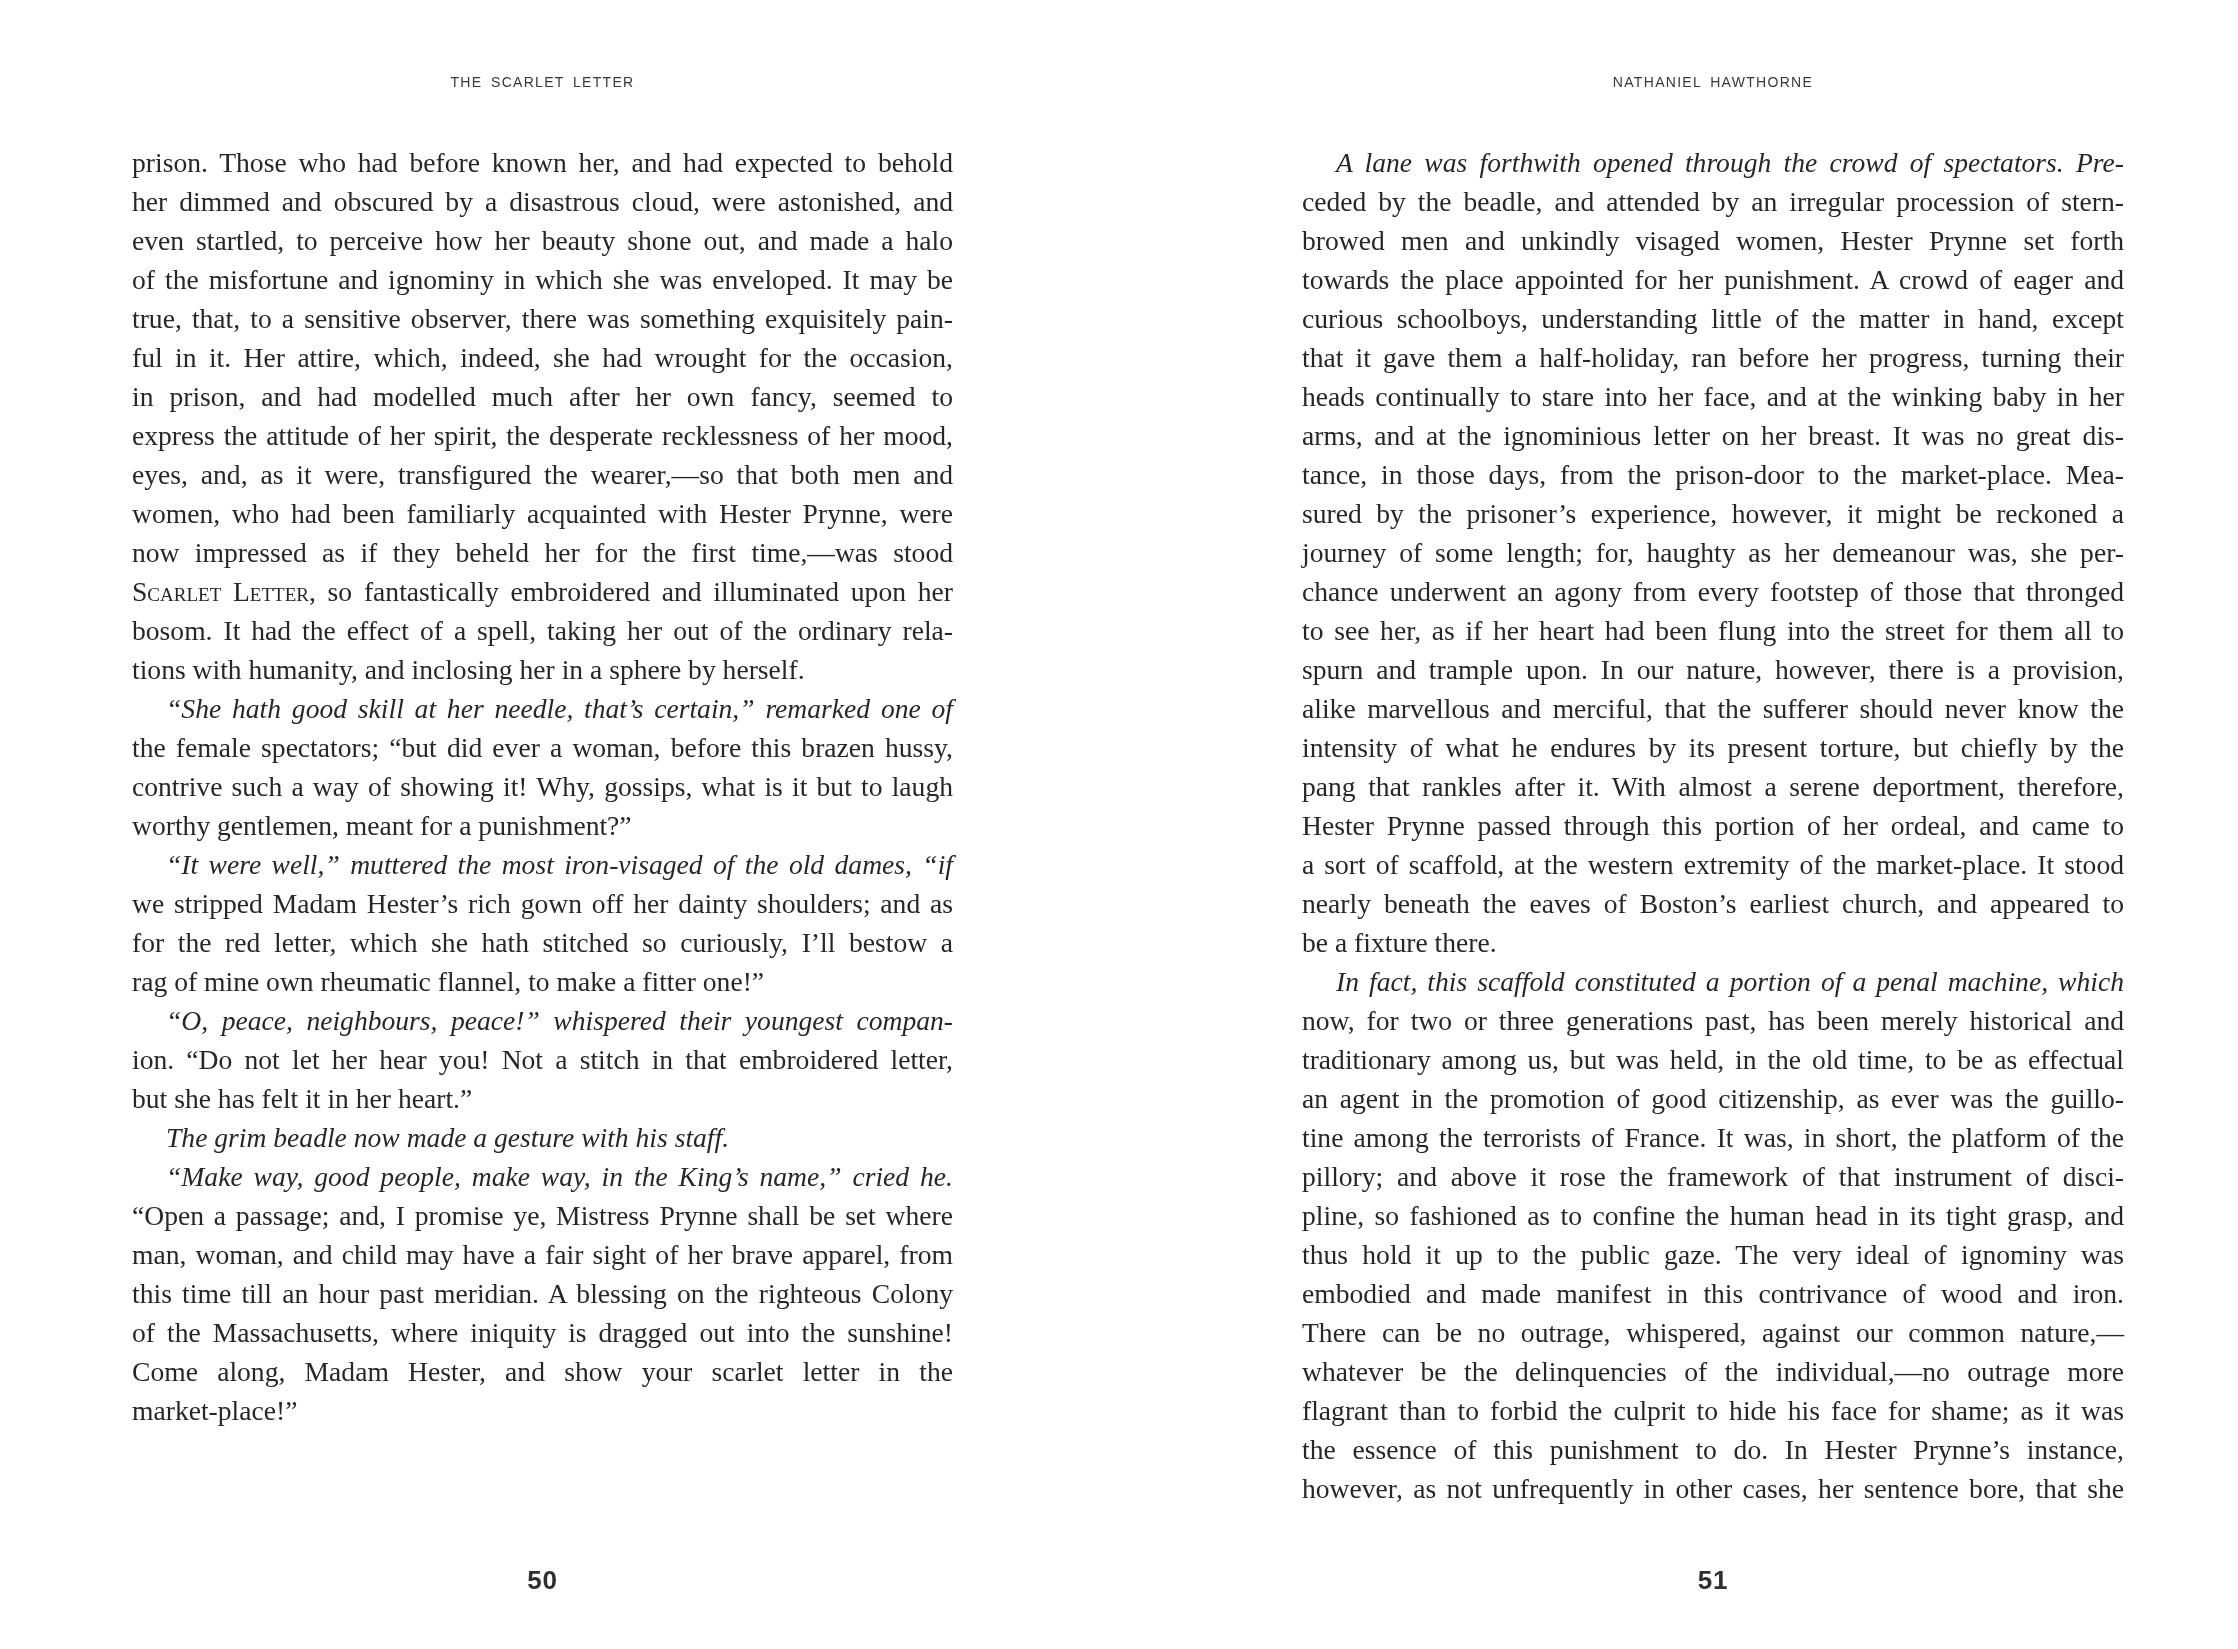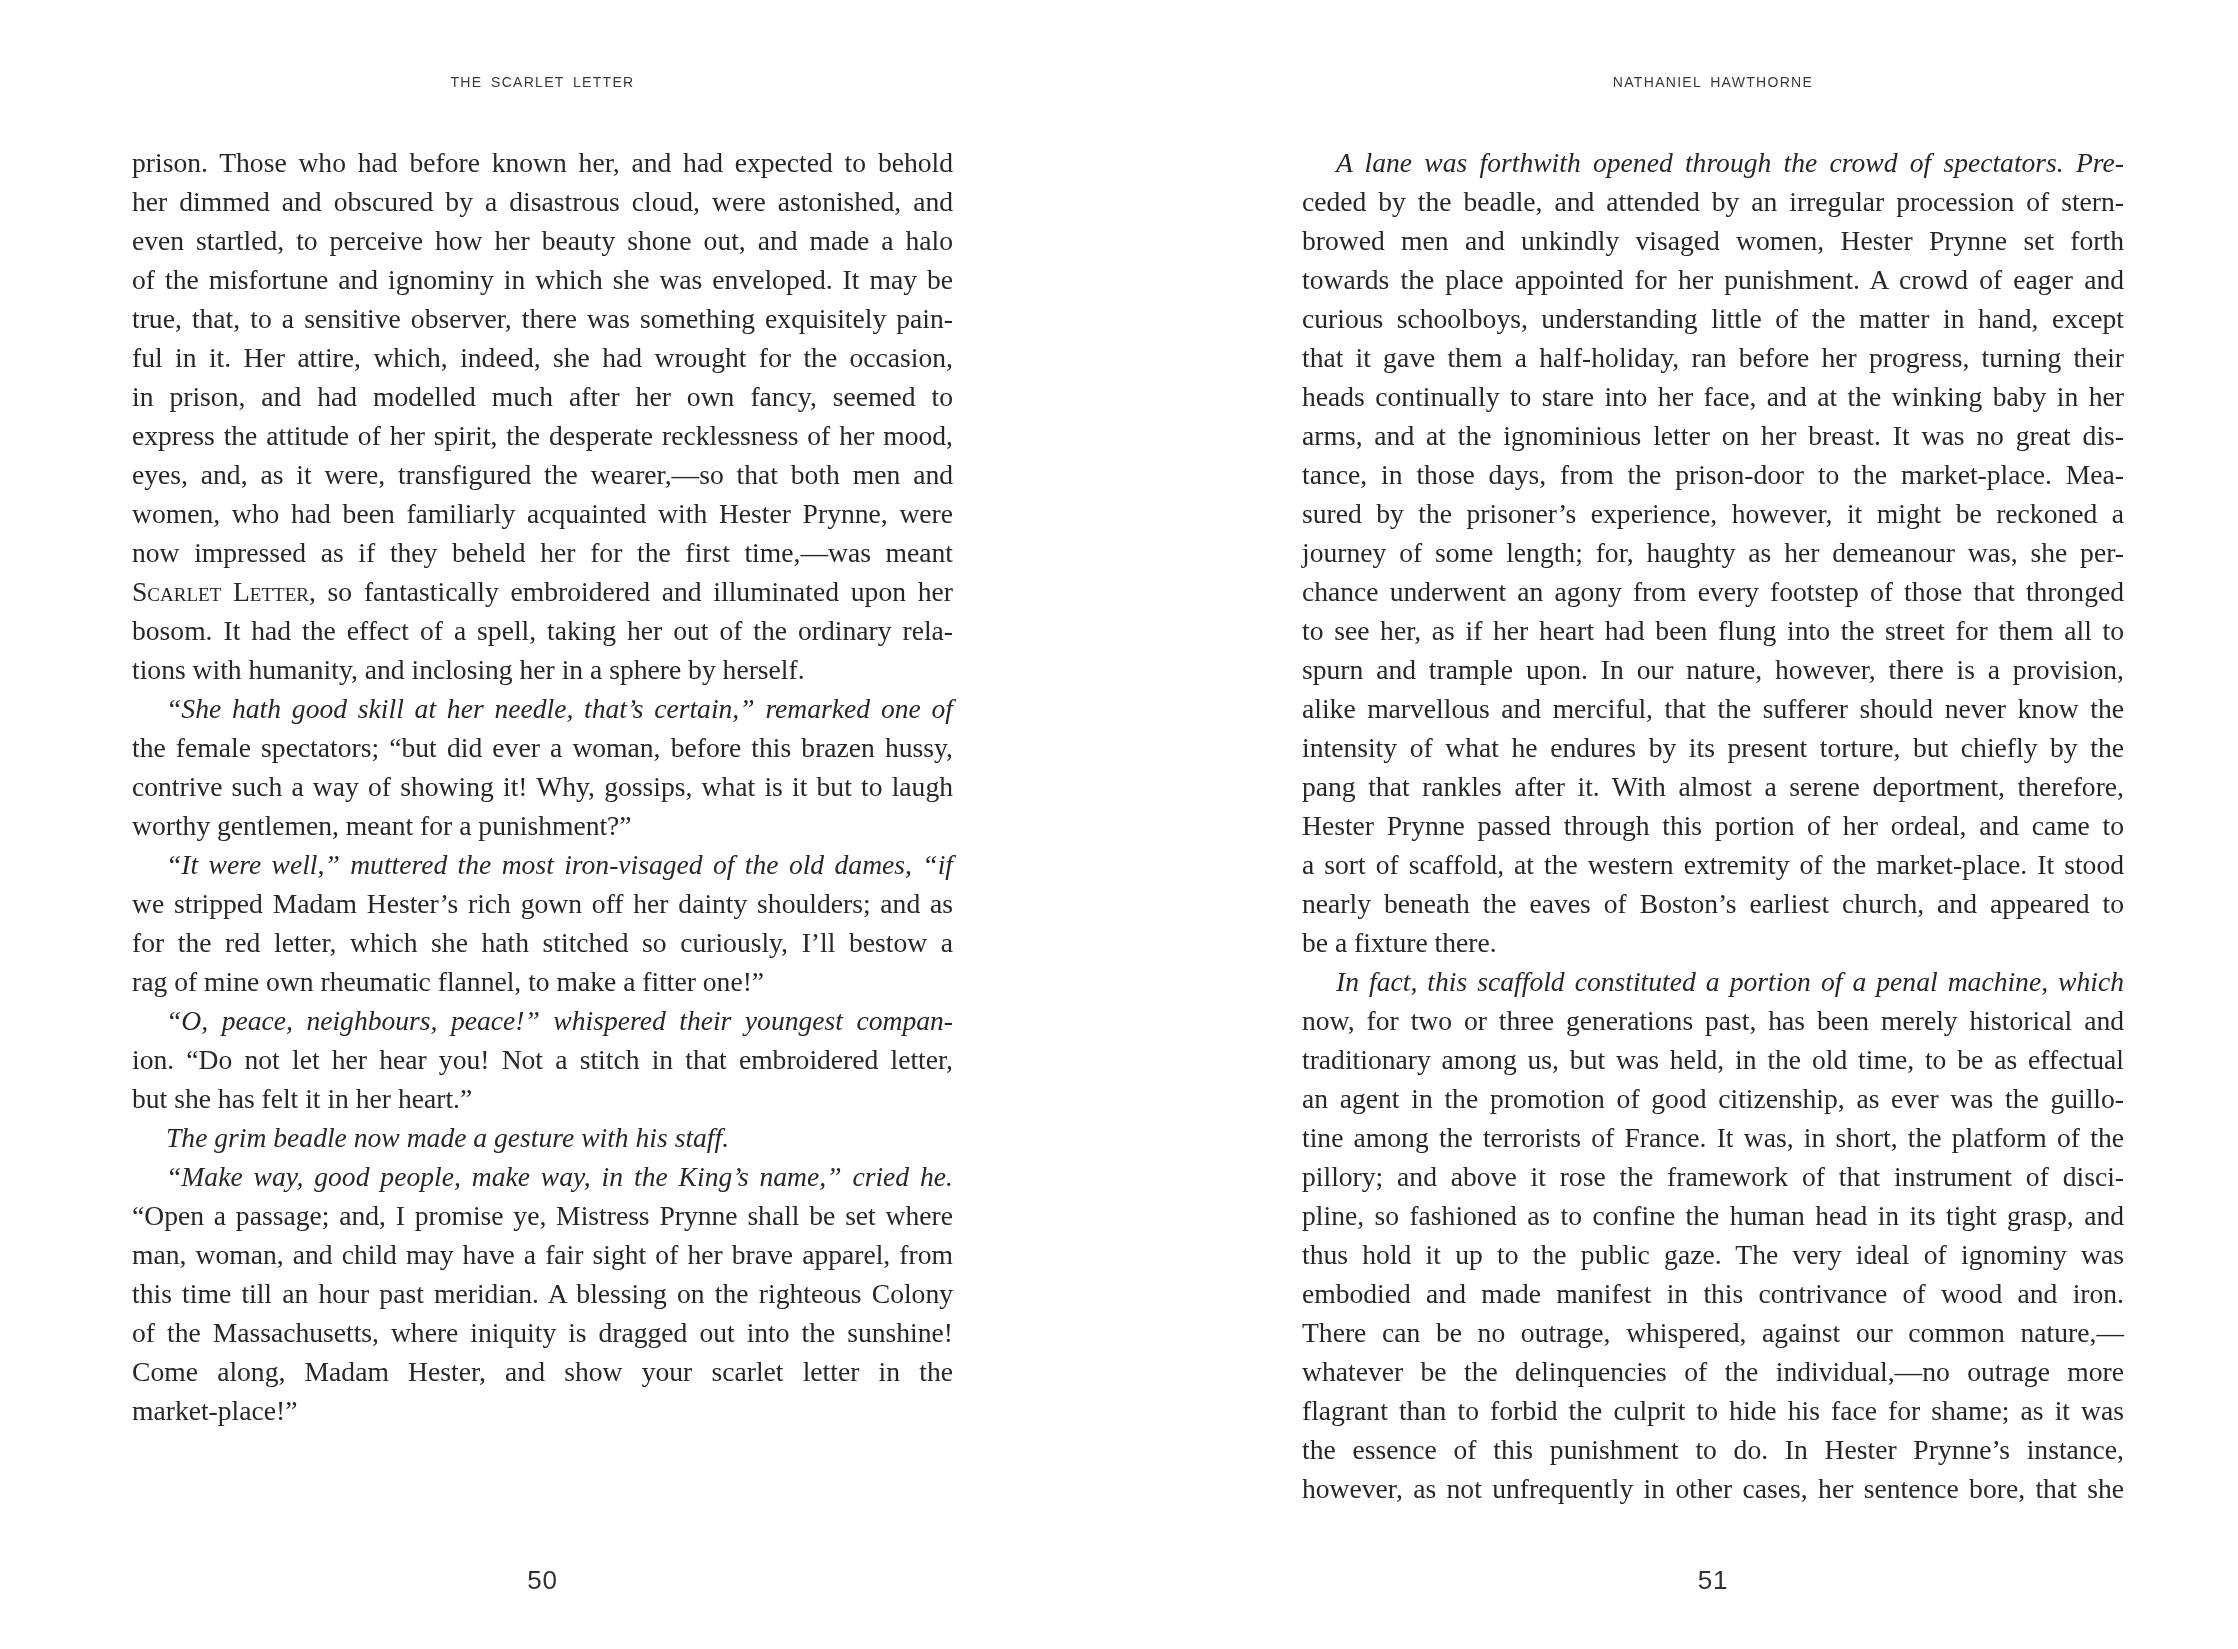--- a/index.html
+++ b/index.html
@@ -59,21 +59,21 @@
   .sc { font-variant: small-caps; }
 
   .folio {
     position: absolute;
     top: 1565px;
     left: 0;
     width: 100%;
     text-align: center;
     font-family: "Liberation Sans", sans-serif;
     font-size: 26px;
-    font-weight: 400;
+    font-weight: 700;
     letter-spacing: 0.9px;
     color: #2f2f2f;
   }
 </style>
 </head>
 <body>
 
 <div class="spread">
 
   <section class="page page-left">
@@ -82,21 +82,21 @@
         <div class="line">prison. Those who had before known her, and had expected to behold</div>
         <div class="line">her dimmed and obscured by a disastrous cloud, were astonished, and</div>
         <div class="line">even startled, to perceive how her beauty shone out, and made a halo</div>
         <div class="line">of the misfortune and ignominy in which she was enveloped. It may be</div>
         <div class="line">true, that, to a sensitive observer, there was something exquisitely pain-</div>
         <div class="line">ful in it. Her attire, which, indeed, she had wrought for the occasion,</div>
         <div class="line">in prison, and had modelled much after her own fancy, seemed to</div>
         <div class="line">express the attitude of her spirit, the desperate recklessness of her mood,</div>
         <div class="line">eyes, and, as it were, transfigured the wearer,—so that both men and</div>
         <div class="line">women, who had been familiarly acquainted with Hester Prynne, were</div>
-        <div class="line">now impressed as if they beheld her for the first time,—was meant</div>
+        <div class="line">now impressed as if they beheld her for the first time,—was stood</div>
         <div class="line"><span class="sc">Scarlet Letter</span><span>, so fantastically embroidered and illuminated upon her</span></div>
         <div class="line">bosom. It had the effect of a spell, taking her out of the ordinary rela-</div>
         <div class="line para-end">tions with humanity, and inclosing her in a sphere by herself.</div>
         <div class="line indent">“She hath good skill at her needle, that’s certain,” remarked one of</div>
         <div class="line">the female spectators; “but did ever a woman, before this brazen hussy,</div>
         <div class="line">contrive such a way of showing it! Why, gossips, what is it but to laugh</div>
         <div class="line para-end">worthy gentlemen, meant for a punishment?”</div>
         <div class="line indent">“It were well,” muttered the most iron-visaged of the old dames, “if</div>
         <div class="line">we stripped Madam Hester’s rich gown off her dainty shoulders; and as</div>
         <div class="line">for the red letter, which she hath stitched so curiously, I’ll bestow a</div>

